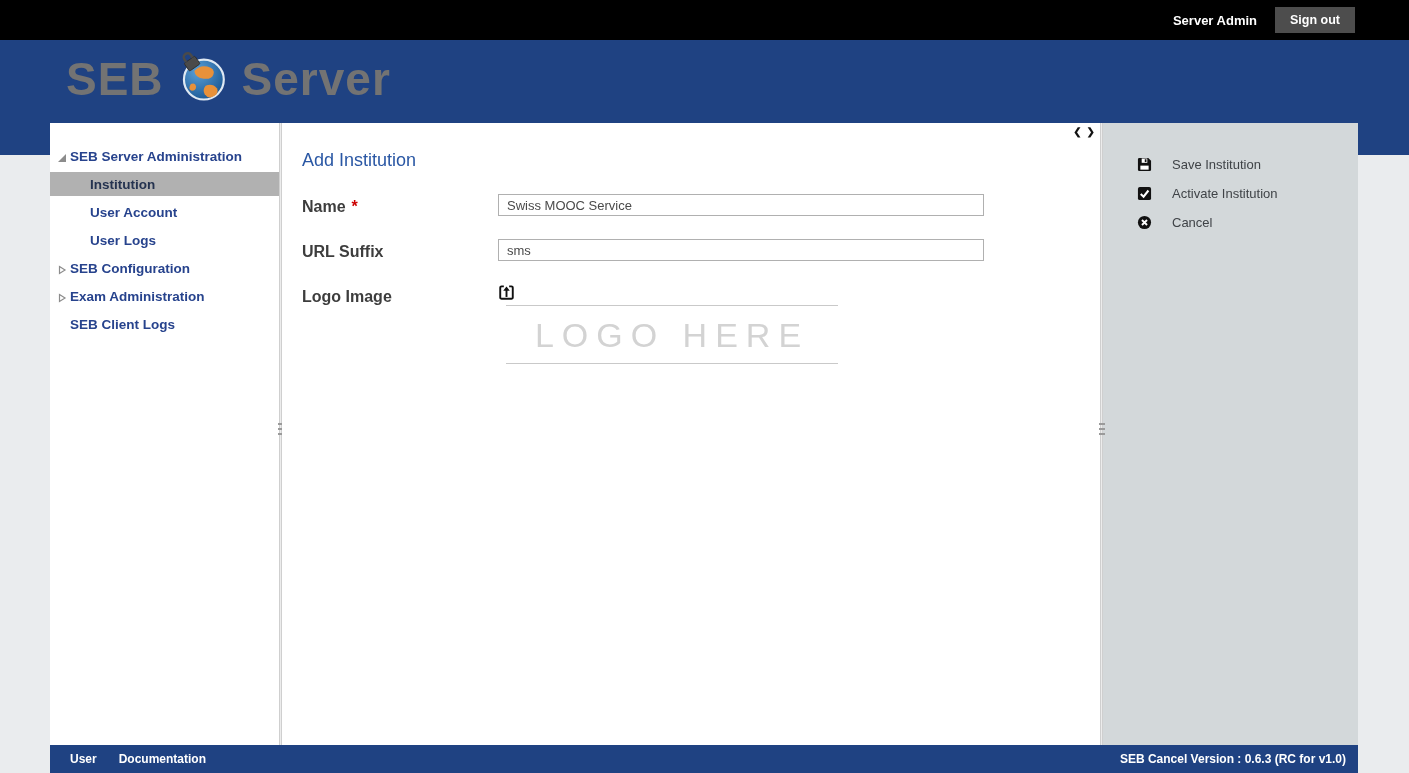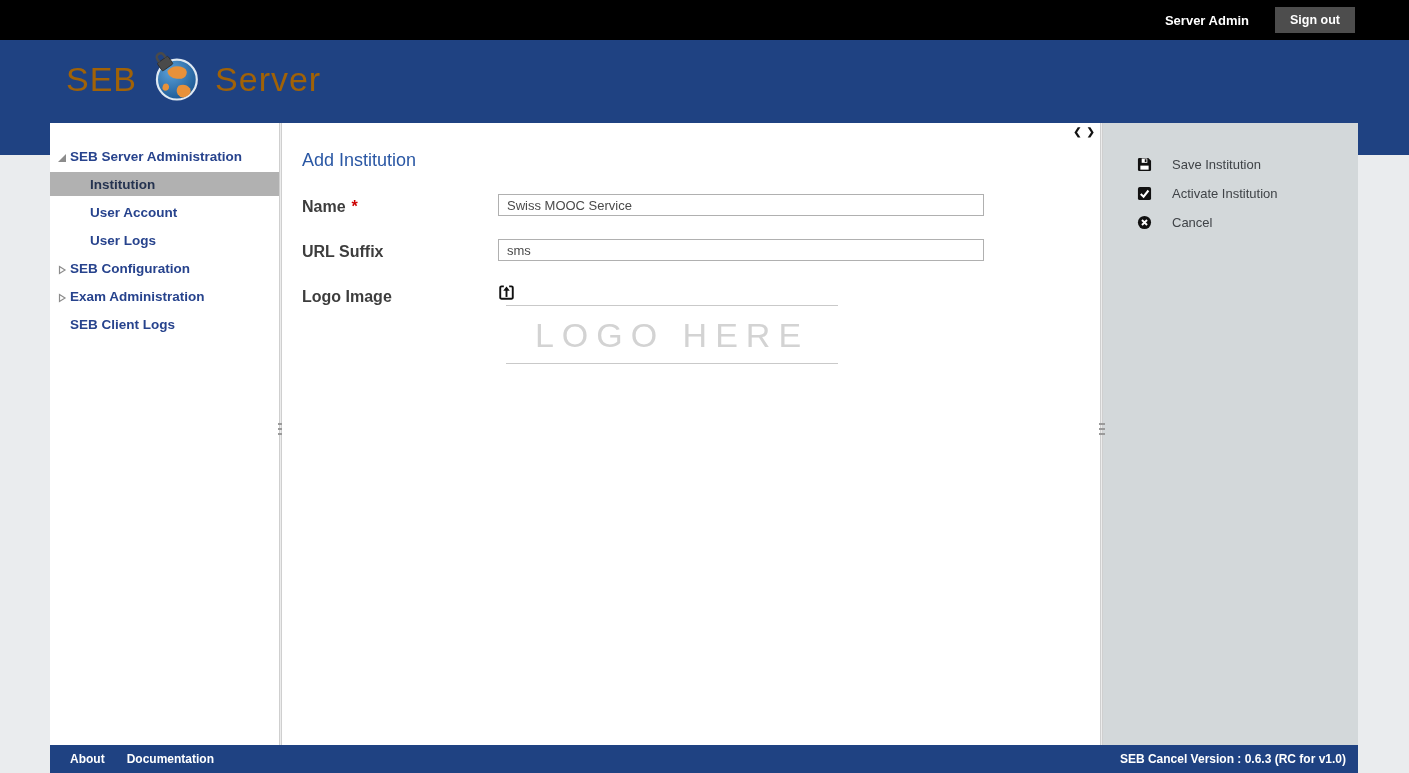--- a/index.html
+++ b/index.html
@@ -9,36 +9,36 @@
     background: #eaecee;
     position: relative;
     overflow: hidden;
   }
 
   
   .topbar {
     position:absolute; top:0; left:0; width:1409px; height:40px;
     background:#000;
     display:flex; align-items:center; justify-content:flex-end;
-    padding-right:54px; gap:26px;
+    padding-right:54px; gap:18px;
   }
   .topbar .username { color:#fff; font-size:13px; font-weight:bold; }
   .signout-btn {
     background:#4d4d4d; color:#fff; font-weight:bold; font-size:12.5px;
     border:none; padding:6px 15px; cursor:pointer;
     font-family:"Liberation Sans", sans-serif;
   }
 
   
   .header-band {
     position:absolute; top:40px; left:0; width:1409px; height:115px;
     background:#1f4282;
   }
   .brand { position:absolute; left:66px; top:51px; display:flex; align-items:center; gap:13px; }
-  .brand .brand-text { color:#a16207; font-weight:normal; font-size:34px; letter-spacing:1px; }
+  .brand .brand-text { color:#737373; font-weight:bold; font-size:46px; letter-spacing:1px; }
 
   
   .content {
     position:absolute; top:123px; left:50px; width:1308px; height:622px;
     display:flex; z-index:2;
   }
   .sidebar { width:229px; background:#fff; padding-top:21px; position:relative; }
   .sash {
     width:3px; background:#ececec; border-left:1px solid #cfcfcf; border-right:1px solid #cfcfcf;
     position:relative; cursor:col-resize;
@@ -255,16 +255,16 @@
           <circle cx="8" cy="8" r="7" fill="#111"></circle>
           <path d="M5.3 5.3 L10.7 10.7 M10.7 5.3 L5.3 10.7" stroke="#fff" stroke-width="2"></path>
         </svg>
       </span>
       <span class="alabel">Cancel</span>
     </div>
   </div>
 </div>
 
 <div class="footer">
-  <a>About</a>
+  <a>User</a>
   <a>Documentation</a>
   <span class="version">SEB Cancel Version : 0.6.3 (RC for v1.0)</span>
 </div>
 
 </body></html>

